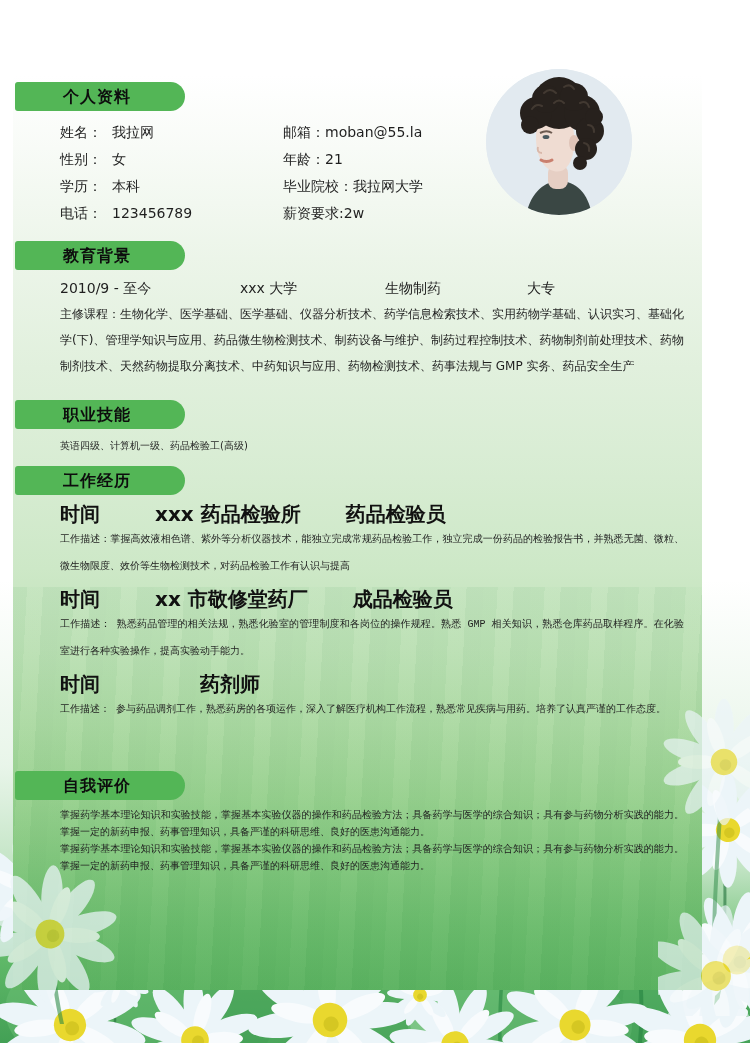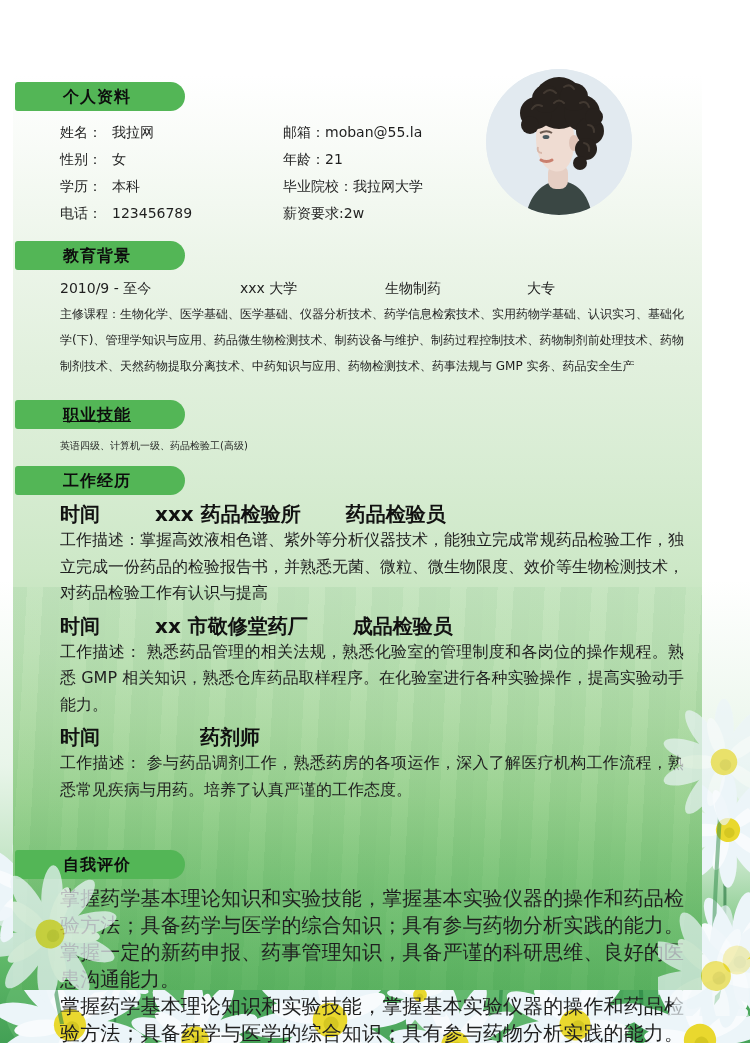--- a/index.html
+++ b/index.html
@@ -47,30 +47,30 @@
   .edu-major{width:142px;}
   .para{margin:1px 0 0 0;font-size:12px;line-height:26px;color:#1f1f1f;text-align:justify;}
 
   
   .skills-line{margin-top:5px;font-size:10px;line-height:24px;color:#1f1f1f;}
 
   
   .job-head{display:flex;margin-top:6px;font-size:20px;font-weight:700;color:#111;line-height:26px;}
   .job-time{width:95px;}
   .job-role{margin-left:45px;}
-  .job-desc{margin:0;font-size:16px;line-height:26.5px;color:#1f1f1f;text-align:justify;}
-
-  
-  .eval-para{margin:0;font-size:20px;line-height:27px;color:#1f1f1f;text-align:justify;}
+  .job-desc{margin:0;font-size:10px;line-height:26.5px;color:#1f1f1f;text-align:justify;font-family:Liberation Mono, monospace;}
+
+  
+  .eval-para{margin:0;font-size:10px;line-height:17px;color:#1f1f1f;text-align:justify;}
   .eval-block{margin-top:6px;}
 
   
   .m-banner-personal{margin-top:7px;}
   .m-banner-edu{margin-top:14px;}
-  .m-banner-skill{margin-top:21px;text-decoration:underline;}
+  .m-banner-skill{margin-top:21px;}
   .m-banner-work{margin-top:8px;}
   .m-banner-eval{margin-top:47px;}
 
   
   .photo{
     position:absolute;left:486px;top:69px;width:146px;height:146px;border-radius:50%;
     overflow:hidden;z-index:4;background:#e3ebf0;
   }
 
   

